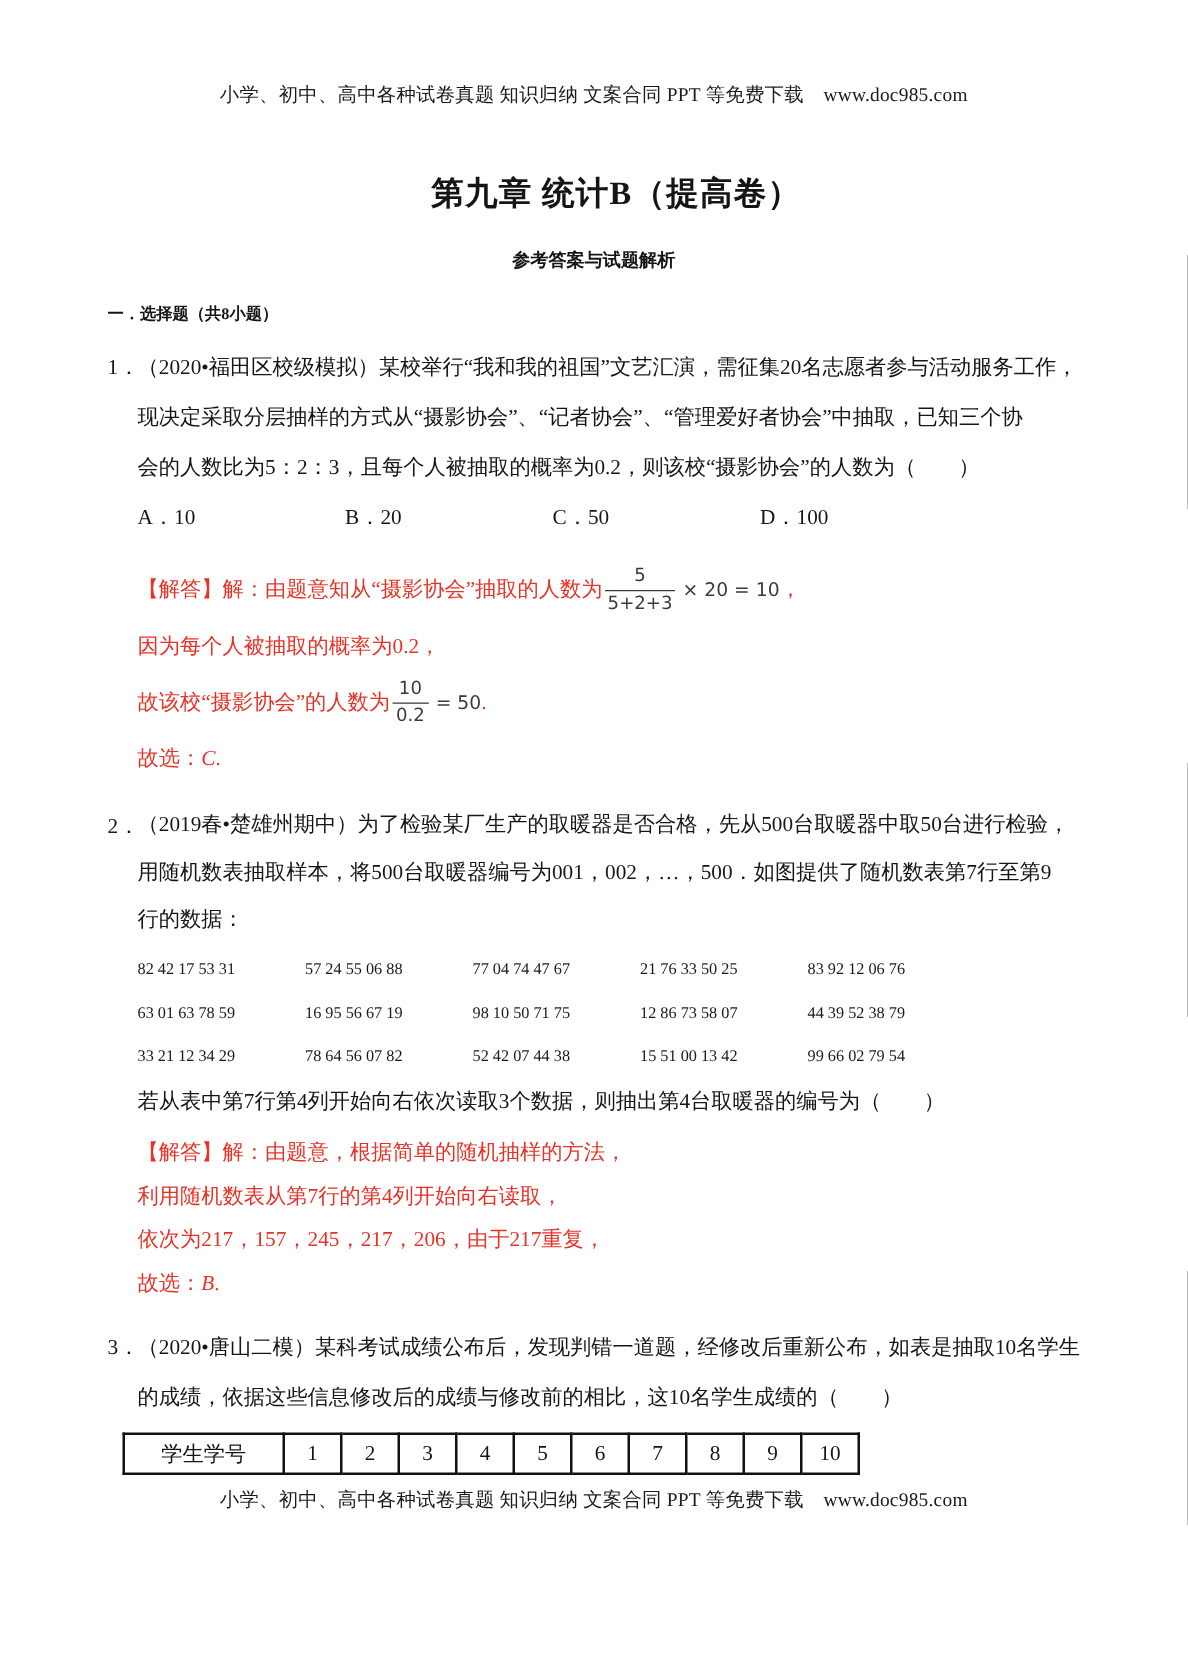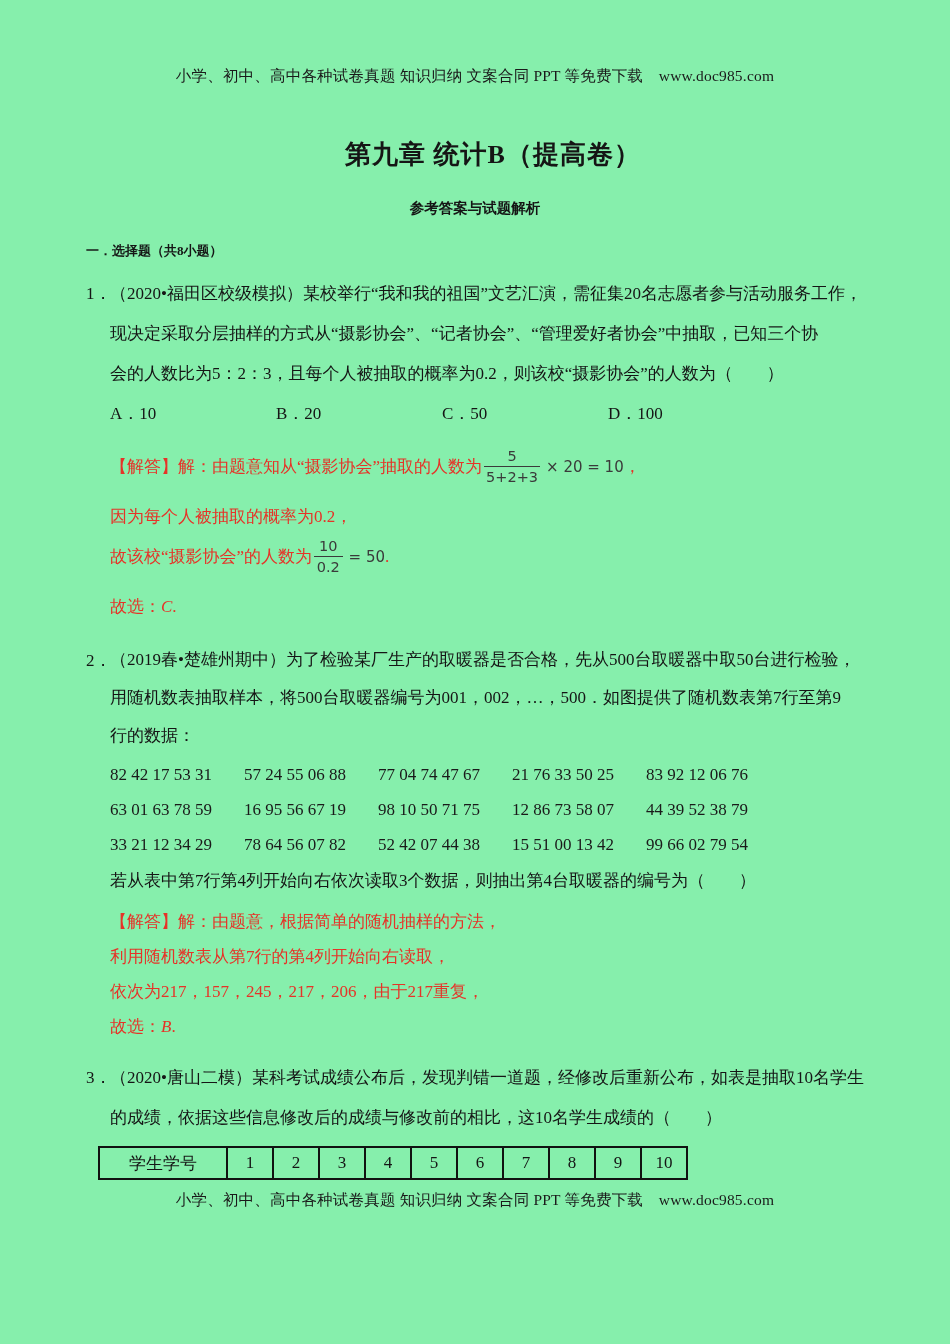--- a/index.html
+++ b/index.html
@@ -1,18 +1,18 @@
 <!DOCTYPE html>
 <html><head>
 <meta charset="utf-8">
 <style>
   * { margin:0; padding:0; box-sizing:border-box; }
   html,body { background:#888; }
   .page {
-    width:950px; height:1344px; margin:0 auto; background:#86efac;
+    width:950px; height:1344px; margin:0 auto; background:#ffffff;
     font-family:"Liberation Serif", serif; color:#151515; overflow:hidden;
     position:relative;
   }
   .hdr {
     padding-top:66px; text-align:center; font-size:15.5px; color:#1a1a1a;
     letter-spacing:0.2px;
   }
   .ftr {
     text-align:center; font-size:15.5px; color:#1a1a1a; margin-top:10px;
     letter-spacing:0.2px;
@@ -31,33 +31,33 @@
   .content { padding-left:86px; padding-right:60px; }
   .question { position:relative; padding-left:24px; margin-top:14px; }
   .qnum { position:absolute; left:0; top:0; line-height:40px; font-size:17px; }
   .qline { line-height:40px; font-size:17px; }
   .qline-tight { line-height:38px; font-size:17px; }
   .opts { display:flex; line-height:40px; font-size:17px; }
   .opts .opt { width:166px; }
   .ans { margin-top:13px; color:#e63328; }
   .ans-line { line-height:40px; font-size:17px; }
   .ans-line-tight { line-height:35px; font-size:17px; }
-  .frac-line { height:50px; display:flex; align-items:flex-start; }
+  .frac-line { height:50px; display:flex; align-items:center; }
   .frac {
     display:inline-block; text-align:center; vertical-align:middle;
     font-family:"DejaVu Sans", sans-serif; font-size:14.5px; color:#3a3a3a;
     line-height:1.25; margin:0 2px;
   }
   .fnum { display:block; border-bottom:1.6px solid #3a3a3a; padding:0 5px 1px 5px; }
   .fden { display:block; padding:1px 2px 0 2px; }
   .math { font-family:"DejaVu Sans", sans-serif; font-size:15px; color:#3a3a3a; margin-left:4px; }
   .choice { font-style:italic; font-family:"Liberation Serif", serif; }
   .rand-table { margin-top:2px; }
   .rand-row { display:flex; }
-  .rand-row .rgroup { width:134px; line-height:35px; font-size:17px; color:#1a1a1a; }
+  .rand-row .rgroup { width:134px; line-height:35px; font-size:13px; color:#1a1a1a; }
   .score-table { border-collapse:collapse; margin-top:8px; margin-left:-12px; }
   .score-table td {
     border:2px solid #111; text-align:center; font-size:17px; height:32px;
     padding:0 2px;
   }
   .score-table td.th { width:128px; }
   .score-table td.idcell { width:46px; }
 </style>
 </head>
 <body>

